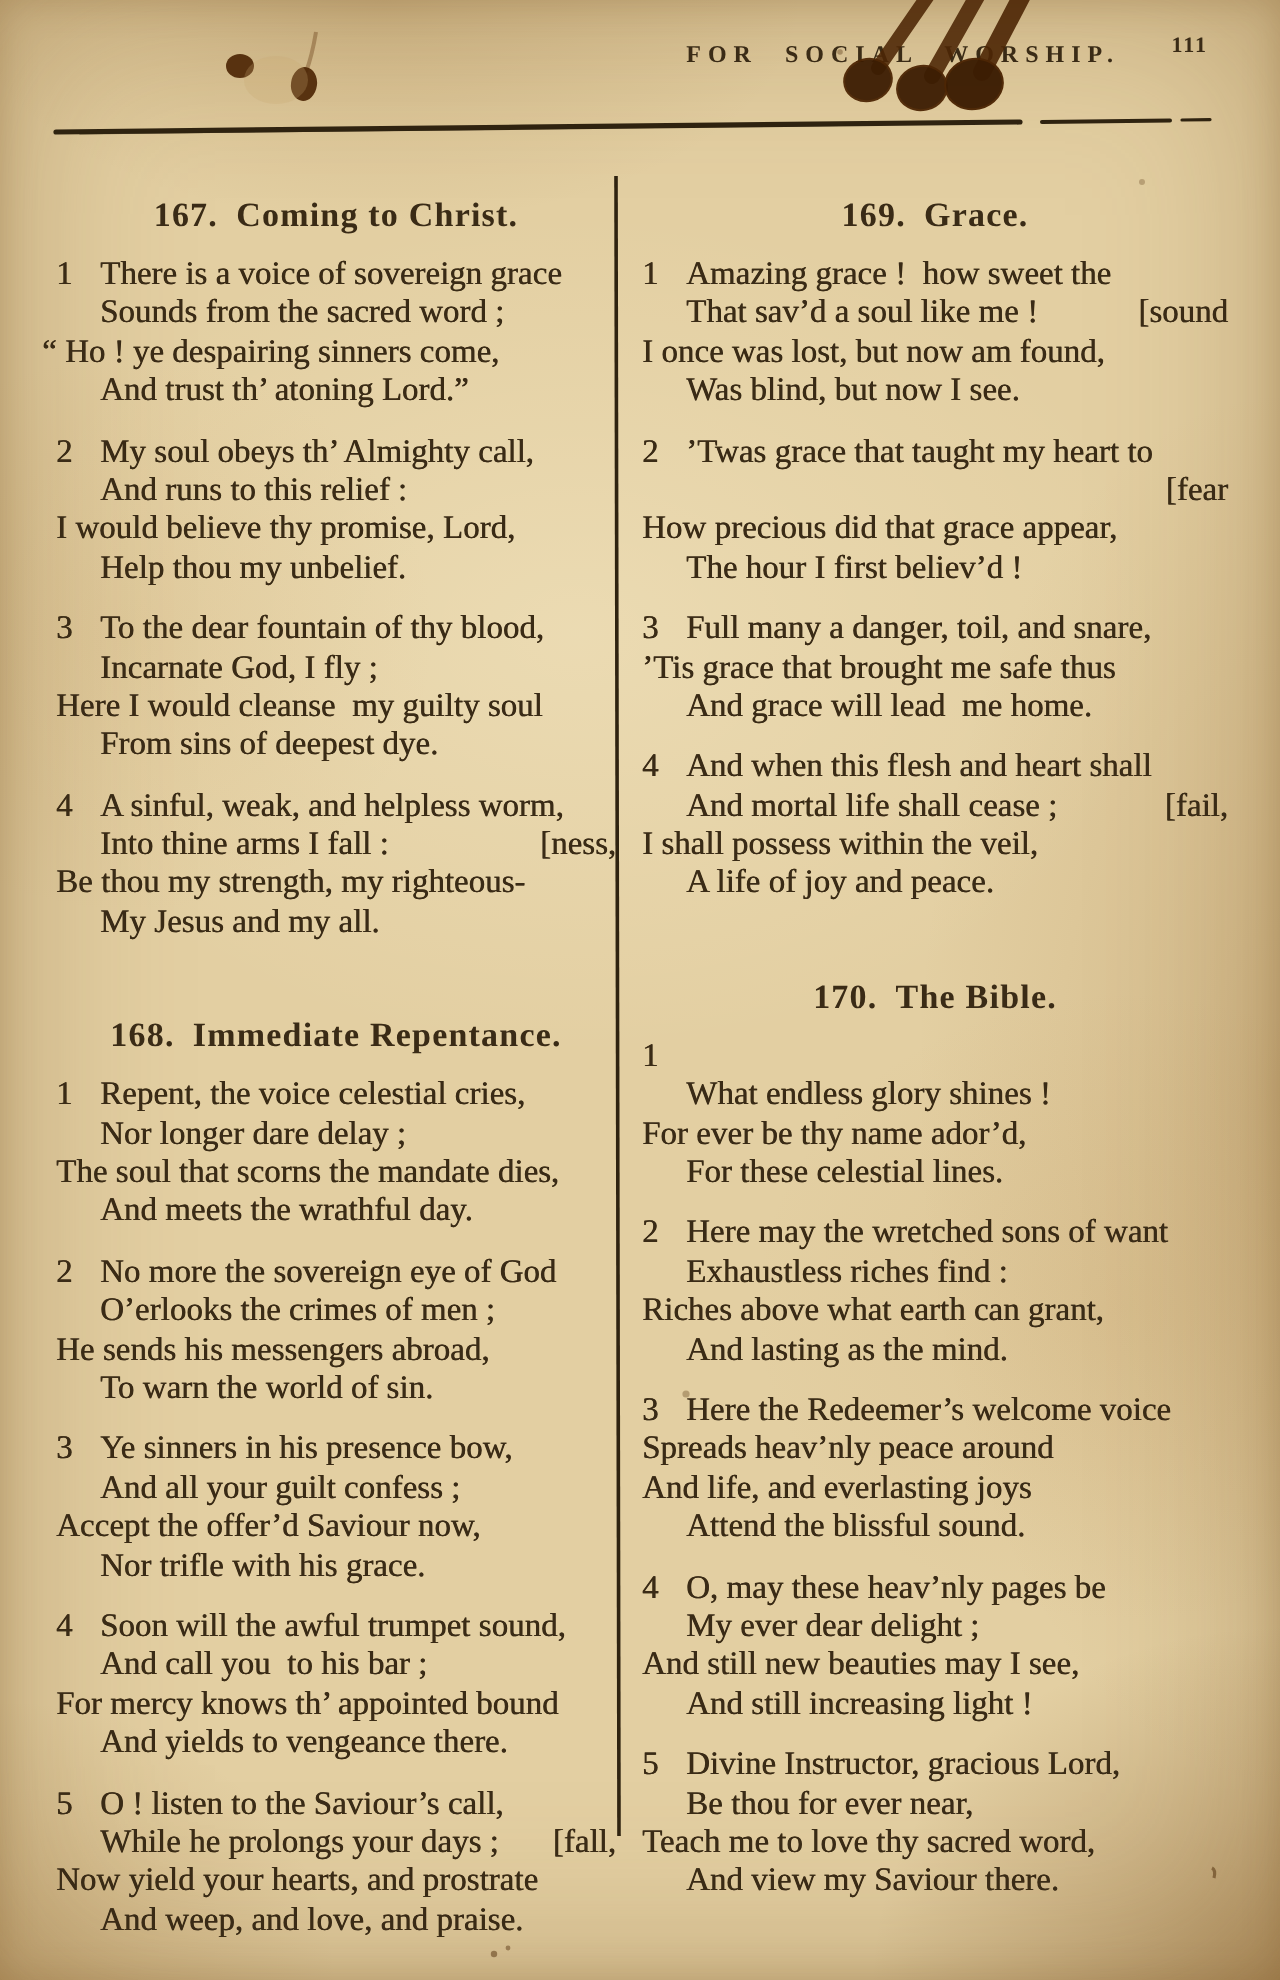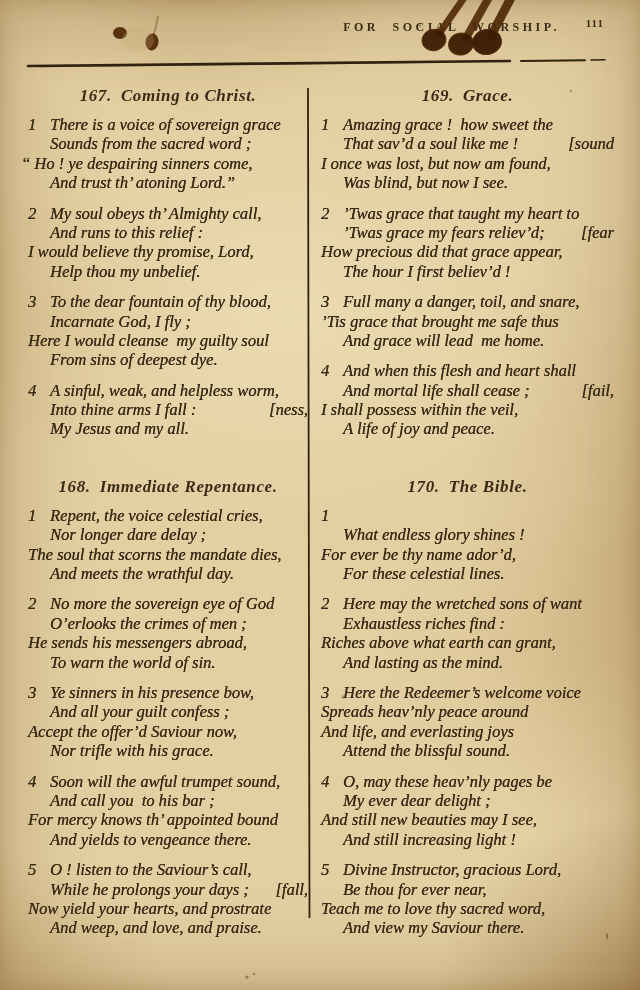--- a/index.html
+++ b/index.html
@@ -24,21 +24,21 @@
     position:absolute;top:20px;left:0;width:560px;
     text-align:right;
     font-size:12px;font-weight:bold;
     letter-spacing:3.5px;word-spacing:7px;
     color:var(--text-ink,#3a2b16);
   }
   .page-number{
     position:absolute;top:17px;right:36px;
     font-size:11px;font-weight:bold;letter-spacing:1px;
   }
-  .col{position:absolute;top:86px;font-style:italic;}
+  .col{position:absolute;top:98px;}
   .col-left{left:28px;width:280px;}
   .col-right{left:321px;width:293px;}
   .hymn + .hymn{margin-top:38px;}
   .hymn-title{
     text-align:center;
     font-weight:bold;
     font-size:17px;
     letter-spacing:.6px;
     margin-bottom:9px;
     white-space:nowrap;
@@ -116,20 +116,23 @@
         </div>
         <div class="verse">
           <div class="line">
             <span class="vnum">4</span>
             <span class="txt">A sinful, weak, and helpless worm,</span>
           </div>
           <div class="line indent">
             <span class="txt">Into thine arms I fall :</span>
             <span class="tail">[ness,</span>
           </div>
+          <div class="line">
+            <span class="txt">Be thou my strength, my righteous-</span>
+          </div>
           <div class="line indent">
             <span class="txt">My Jesus and my all.</span>
           </div>
         </div>
       </div>
       <div class="hymn">
         <div class="hymn-title">168. Immediate Repentance.</div>
         <div class="verse">
           <div class="line">
             <span class="vnum">1</span>
@@ -226,21 +229,20 @@
           <div class="line indent">
             <span class="txt">Was blind, but now I see.</span>
           </div>
         </div>
         <div class="verse">
           <div class="line">
             <span class="vnum">2</span>
             <span class="txt">’Twas grace that taught my heart to</span>
           </div>
           <div class="line indent">
-            <span class="txt">’Twas grace my fears reliev’d;</span>
             <span class="tail">[fear</span>
           </div>
           <div class="line">
             <span class="txt">How precious did that grace appear,</span>
           </div>
           <div class="line indent">
             <span class="txt">The hour I first believ’d !</span>
           </div>
         </div>
         <div class="verse">

